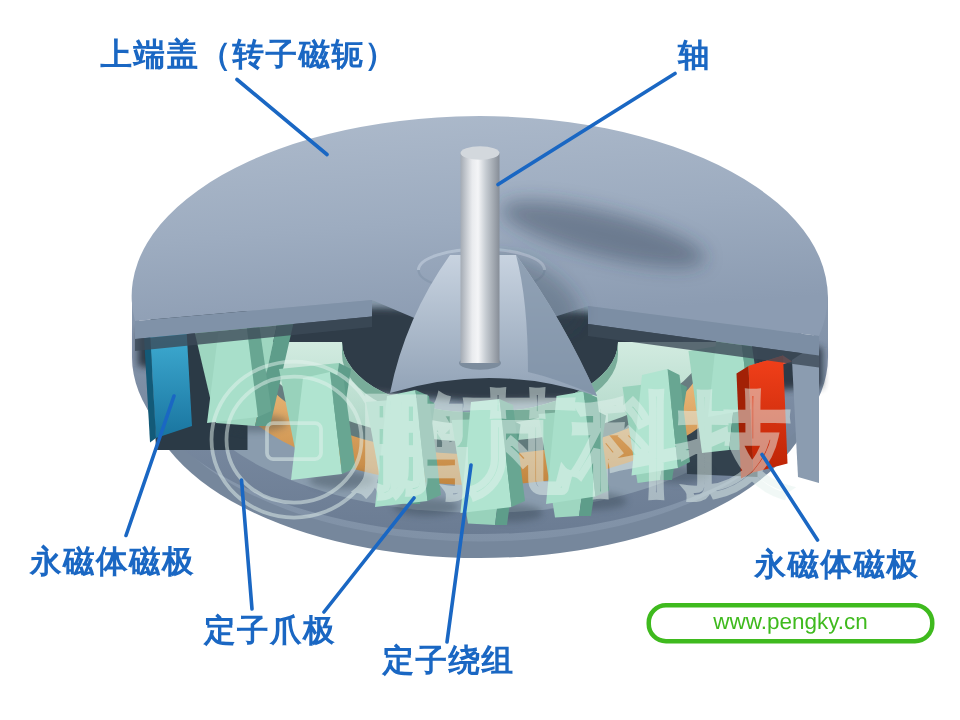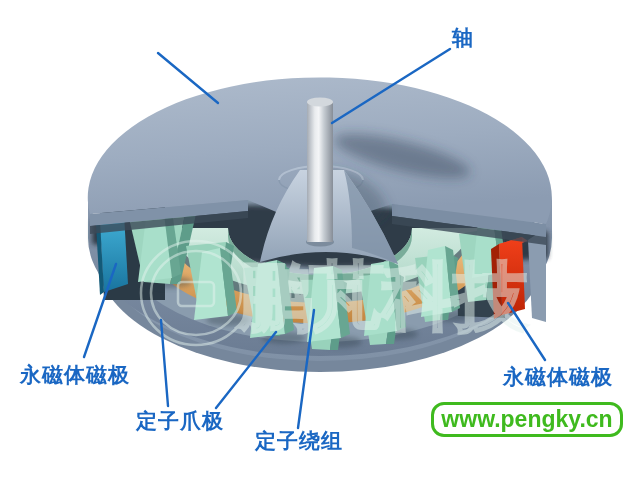--- a/index.html
+++ b/index.html
@@ -7,21 +7,21 @@
        font-family:"Liberation Sans","DejaVu Sans",sans-serif;}
   #stage{position:absolute;left:0;top:0;width:640px;height:480px;}
   svg{position:absolute;left:0;top:0;}
   .label{position:absolute;color:#1a67c3;font-weight:bold;font-size:21px;
          white-space:nowrap;letter-spacing:1px;line-height:1;}
   .label-shaft{letter-spacing:0;}
   #site-badge{position:absolute;left:431px;top:402px;width:182px;
               border:3px solid #3fba1e;border-radius:13px;background:#ffffff;
               text-align:center;padding:2px 2px 3px 2px;color:#3fba1e;}
   #site-badge .l1{font-size:23px;font-weight:bold;letter-spacing:1px;line-height:1.15;}
-  #site-badge .l2{font-size:23px;font-weight:bold;line-height:1.05;}
+  #site-badge .l2{font-size:15px;font-weight:normal;line-height:1.05;}
 </style>
 </head>
 <body>
 
 <div id="stage">
 
 <svg width="640" height="480" viewBox="0 0 640 480">
   <defs>
     <linearGradient id="gTop" x1="0" y1="0" x2="0.25" y2="1">
       <stop offset="0" stop-color="#aebbcc"></stop>
@@ -215,20 +215,21 @@
     <line x1="158" y1="53" x2="218" y2="103"></line>
     <line x1="450" y1="49" x2="332" y2="123"></line>
     <line x1="84" y1="357" x2="116" y2="264"></line>
     <line x1="168" y1="406" x2="161" y2="320"></line>
     <line x1="216" y1="408" x2="276" y2="332"></line>
     <line x1="298" y1="428" x2="314" y2="310"></line>
     <line x1="545" y1="360" x2="508" y2="303"></line>
   </g>
 </svg>
 
+<div class="label" style="left:67px;top:26px;">上端盖（转子磁轭）</div>
 <div class="label label-shaft" style="left:452px;top:27px;">轴</div>
 <div class="label" style="left:20px;top:364px;">永磁体磁极</div>
 <div class="label" style="left:255px;top:430px;">定子绕组</div>
 <div class="label" style="left:136px;top:410px;">定子爪极</div>
 <div class="label" style="left:503px;top:366px;">永磁体磁极</div>
 
 <div id="site-badge">
   <div class="l2">www.pengky.cn</div>
 </div>
 

